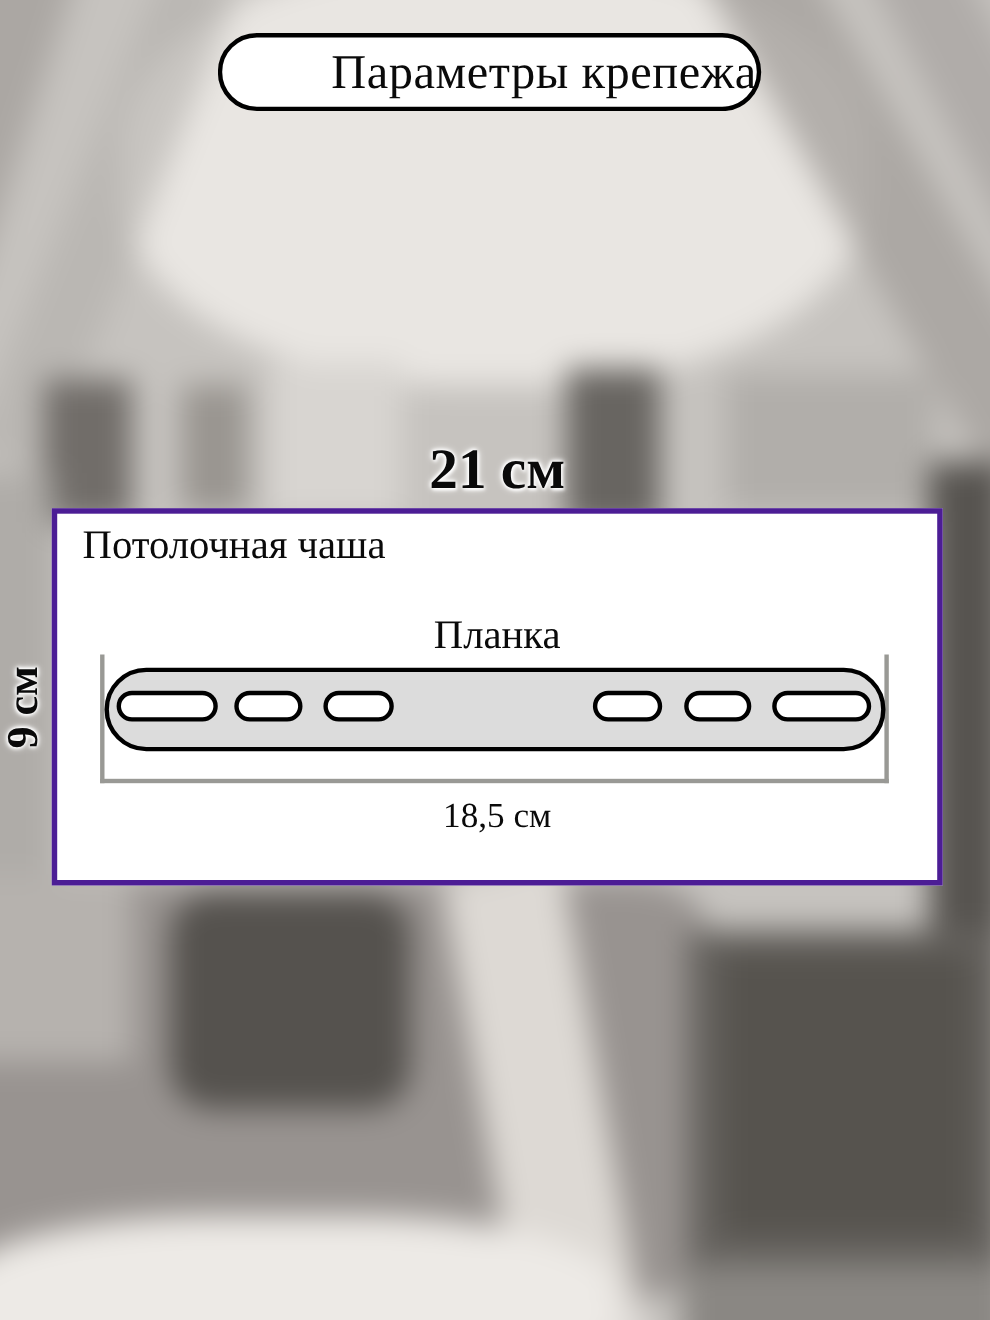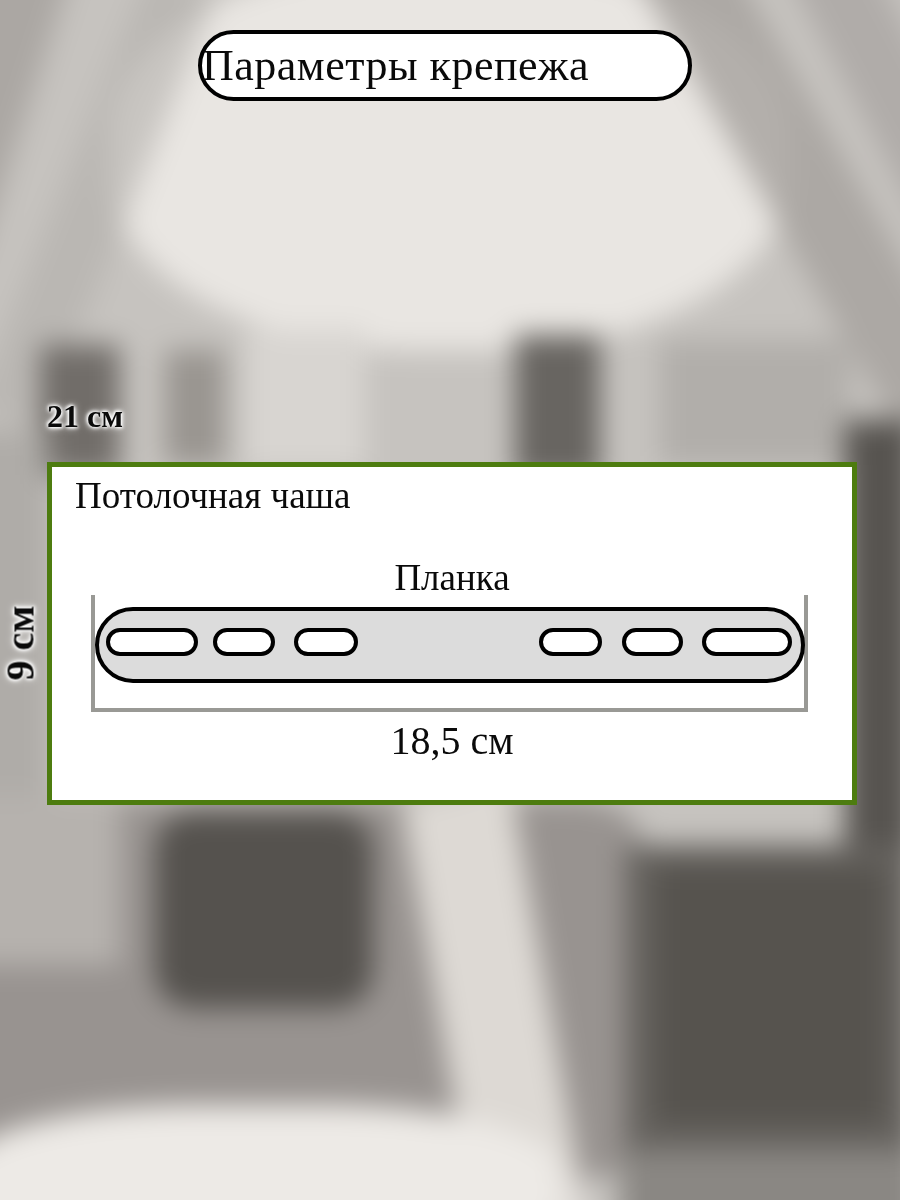--- a/index.html
+++ b/index.html
@@ -39,40 +39,40 @@
     transform:rotate(-10deg);}
   .b-right-col{left:685px;top:905px;width:290px;height:320px;background:#676460;}
   .b-right-core{left:715px;top:925px;width:230px;height:260px;background:#54514d;opacity:.9;}
   .b-bottom-bright{left:20px;top:1165px;width:600px;height:160px;background:#edeae6;border-radius:40%;}
   .b-bottom-right{left:680px;top:1210px;width:300px;height:120px;background:#8a8783;}
 
   
   .title-pill{
     position:absolute;left:198px;top:30px;width:494px;height:71px;
     box-sizing:border-box;background:#ffffff;border:4px solid #000;border-radius:36px;
-    display:flex;align-items:center;justify-content:flex-start;
+    display:flex;align-items:center;justify-content:flex-end;
     font-size:44px;letter-spacing:.5px;
   }
 
   
   .halo{text-shadow:0 0 5px #fff,0 0 8px #fff,1px 1px 3px #fff,-1px -1px 3px #fff;}
   .dim-top{
     position:absolute;left:47px;top:398px;width:810px;
-    text-align:left;font-size:32px;font-weight:bold;
+    text-align:center;font-size:52px;font-weight:bold;
   }
   .dim-left{
     position:absolute;left:20px;top:643px;
     transform:translate(-50%,-50%) rotate(-90deg);
     white-space:nowrap;font-size:40px;font-weight:bold;
   }
 
   
   .panel{
     position:absolute;left:47px;top:462px;width:810px;height:343px;
-    box-sizing:border-box;background:#ffffff;border:5px solid #4d7c0f;
+    box-sizing:border-box;background:#ffffff;border:5px solid #4c1d95;
   }
   .cup-label{position:absolute;left:23px;top:6px;font-size:37px;line-height:46px;}
   .plank-label{position:absolute;left:0;top:88px;width:100%;text-align:center;
     font-size:37px;line-height:46px;}
   .bracket{
     position:absolute;left:39px;top:128px;width:717px;height:117px;box-sizing:border-box;
     border-left:4px solid #999995;border-right:4px solid #999995;border-bottom:4px solid #999995;
   }
   .plank{
     position:absolute;left:43px;top:140px;width:710px;height:76px;box-sizing:border-box;
@@ -82,21 +82,21 @@
     position:absolute;top:17px;height:28px;box-sizing:border-box;
     background:#ffffff;border:4px solid #000;border-radius:16px;
   }
   .h1{left:7px;width:92px;}
   .h2{left:114px;width:62px;}
   .h3{left:195px;width:64px;}
   .h4{left:440px;width:63px;}
   .h5{left:523px;width:61px;}
   .h6{left:603px;width:90px;}
   .dim-bottom{position:absolute;left:0;top:250px;width:100%;text-align:center;
-    font-size:40px;line-height:48px;}
+    font-size:32px;line-height:48px;}
 </style>
 </head>
 <body>
 
 <div class="screen">
 
   <div class="bg" aria-hidden="true">
     <div class="bg-inner">
       <div class="blob b-ceiling"></div>
       <div class="blob b-beam-tl1"></div>

